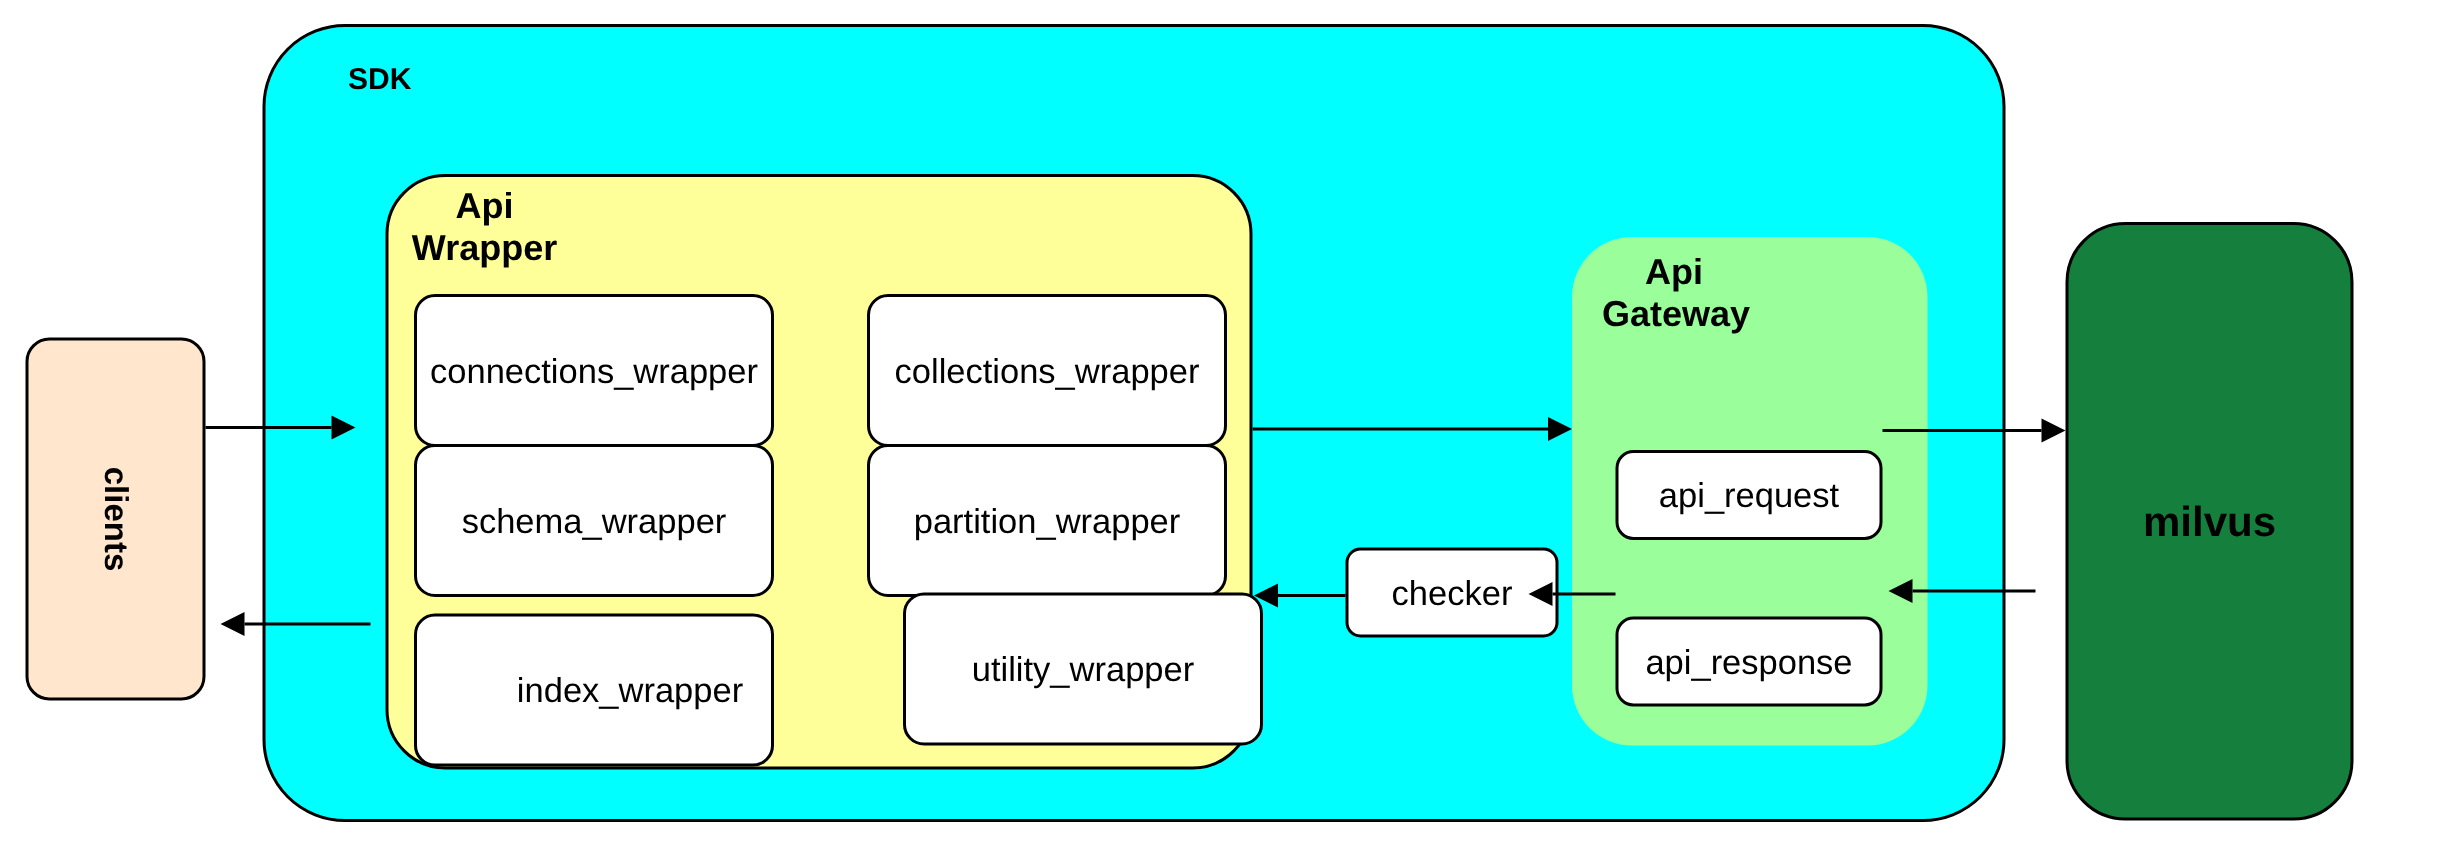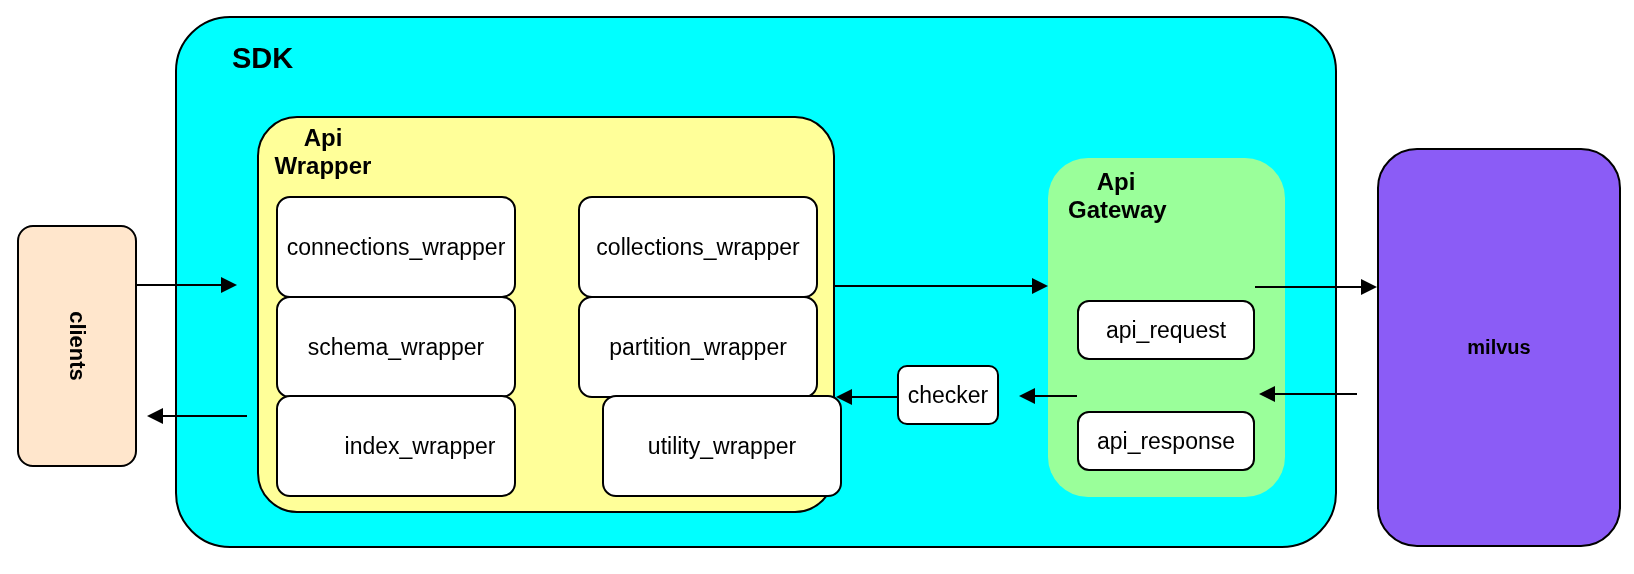--- a/index.html
+++ b/index.html
@@ -24,21 +24,21 @@
     font-weight:bold;font-size:22px;
   }
 
   
   .sdk{
     left:175px;top:16px;width:1162px;height:532px;
     background:#00FFFF;border:2px solid #000;border-radius:55px;
   }
   .sdk-label{
     position:absolute;left:55px;top:24px;
-    font-weight:bold;font-size:29px;
+    font-weight:bold;font-size:20px;
   }
 
   
   .api-wrapper{
     left:257px;top:116px;width:578px;height:397px;
     background:#FFFF99;border:2px solid #000;border-radius:40px;
   }
   .two-line-label{
     position:absolute;text-align:center;
     font-weight:bold;font-size:24px;line-height:1.18;
@@ -48,50 +48,50 @@
   
   .module{
     background:#fff;border:2px solid #000;border-radius:14px;
     display:flex;align-items:center;justify-content:center;
     font-size:23px;width:240px;height:102px;
   }
   .m1{left:276px;top:196px;}
   .m2{left:578px;top:196px;}
   .m3{left:276px;top:296px;}
   .m4{left:578px;top:296px;}
-  .m5{left:276px;top:395px;padding-left:48px;}
+  .m5{left:276px;top:409px;padding-left:48px;}
   .m6{left:578px;top:395px;margin-left:24px;}
 
   
   .checker{
-    left:897px;top:365px;width:102px;height:60px;
+    left:897px;top:365px;width:142px;height:60px;
     background:#fff;border:2px solid #000;border-radius:10px;
     display:flex;align-items:center;justify-content:center;font-size:23px;
   }
 
   
   .api-gateway{
     left:1048px;top:158px;width:237px;height:339px;
     background:#9AFF9A;border-radius:40px;
   }
   .api-gateway-label{left:20px;top:10px;width:96px;}
   .gw-box{
     background:#fff;border:2px solid #000;border-radius:12px;
     display:flex;align-items:center;justify-content:center;
     font-size:23px;width:178px;height:60px;margin-top:44px;
   }
   .req{left:1077px;top:256px;}
   .res{left:1077px;top:367px;}
 
   
   .milvus{
-    left:1377px;top:148px;width:244px;height:399px;
-    background:#8b5cf6;border:2px solid #000;border-radius:40px;
+    left:1377px;top:148px;width:192px;height:399px;
+    background:#15803d;border:2px solid #000;border-radius:40px;
     display:flex;align-items:center;justify-content:center;
-    font-weight:bold;font-size:20px;
+    font-weight:bold;font-size:28px;
   }
 
   
   .aline{position:absolute;height:2px;background:#000;}
   .ahead-r{position:absolute;width:0;height:0;
     border-left:16px solid #000;border-top:8px solid transparent;border-bottom:8px solid transparent;}
   .ahead-l{position:absolute;width:0;height:0;
     border-right:16px solid #000;border-top:8px solid transparent;border-bottom:8px solid transparent;}
 </style>
 </head>

